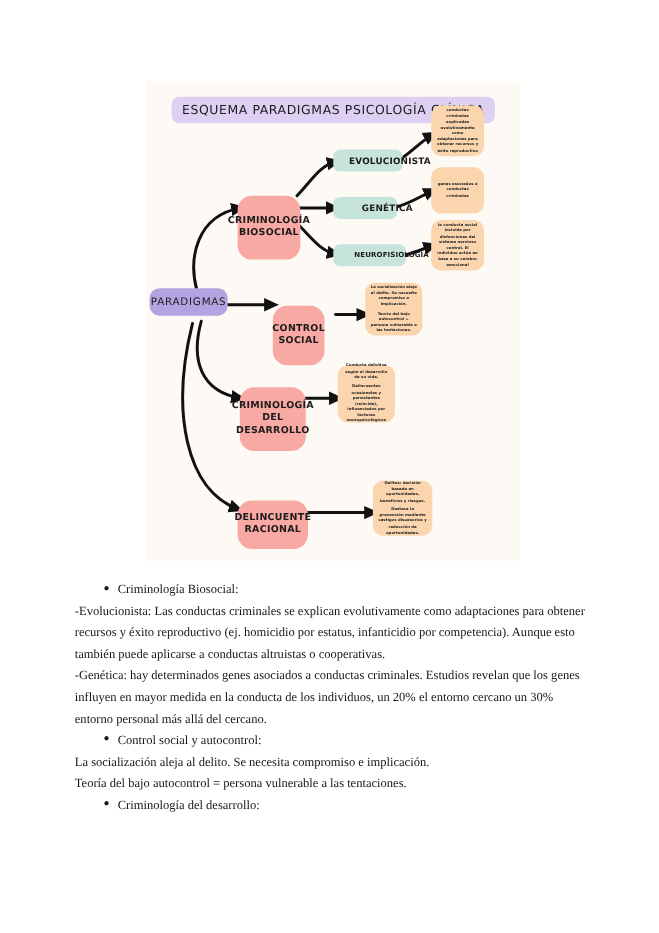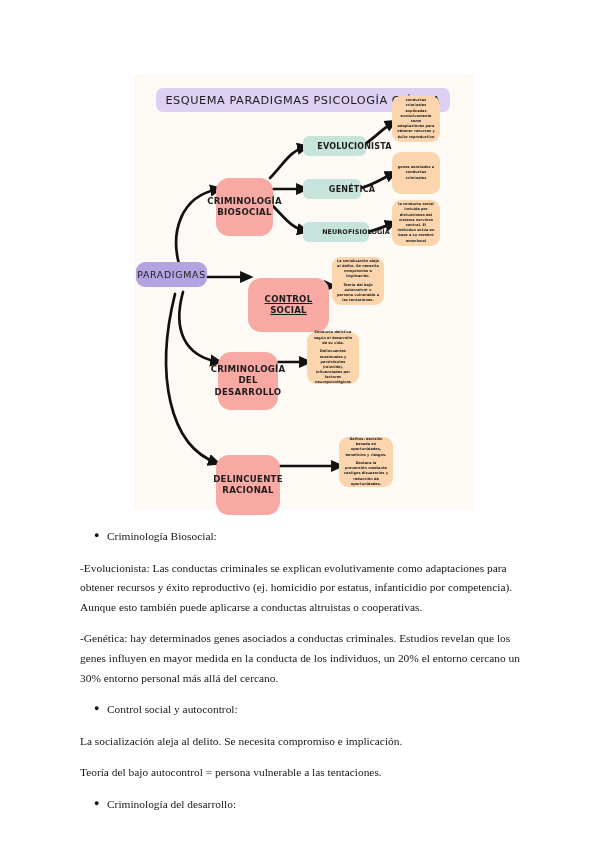--- a/index.html
+++ b/index.html
@@ -108,21 +108,21 @@
   .body-text {
     position: absolute;
     left: 68px;
     top: 527px;
     width: 466px;
     font-family: "Liberation Serif", serif;
     font-size: 11.4px;
     line-height: 1.72;
     color: #161616;
   }
-  .body-text p { margin: 12px; }
+  .body-text p { margin: 0; }
   .bullet-line {
     display: flex;
     align-items: baseline;
     padding-left: 26px;
   }
   .bullet-dot {
     width: 13px;
     flex: 0 0 13px;
     font-size: 9px;
     line-height: 1;
@@ -195,21 +195,21 @@
     </div>
 
     <div class="node node-detail" style="left:259px; top:78px; width:48px; height:42px;">
       <p>genes asociados a conductas criminales</p>
     </div>
 
     <div class="node node-detail" style="left:259px; top:126px; width:48px; height:46px;">
       <p>la conducta social incluida por disfunciones del sistema nervioso central. El individuo actúa en base a su cerebro emocional</p>
     </div>
 
-    <div class="node node-main" style="left:115px; top:185px; width:81px; height:54px;text-decoration:underline;">
+    <div class="node node-main" style="left:115px; top:185px; width:47px; height:54px;">
       <span>
         <span>CONTROL</span><br>
         <span>SOCIAL</span>
       </span>
     </div>
 
     <div class="node node-detail" style="left:199px; top:183px; width:52px; height:48px;">
       <p>La socialización aleja al delito. Se necesita compromiso e implicación.</p>
       <p>Teoría del bajo autocontrol = persona vulnerable a las tentaciones.</p>
     </div>
@@ -220,21 +220,21 @@
         <span>DEL</span><br>
         <span>DESARROLLO</span>
       </span>
     </div>
 
     <div class="node node-detail" style="left:174px; top:258px; width:52px; height:52px;">
       <p>Conducta delictiva según el desarrollo de su vida.</p>
       <p>Delincuentes ocasionales y persistentes (reincide), influenciados por factores neuropsicológicos</p>
     </div>
 
-    <div class="node node-main" style="left:83px; top:362px; width:64px; height:60px;">
+    <div class="node node-main" style="left:83px; top:362px; width:64px; height:44px;">
       <span>
         <span>DELINCUENTE</span><br>
         <span>RACIONAL</span>
       </span>
     </div>
 
     <div class="node node-detail" style="left:206px; top:363px; width:54px; height:50px;">
       <p>Delitos: decisión basada en oportunidades, beneficios y riesgos.</p>
       <p>Destaca la prevención mediante castigos disuasorios y reducción de oportunidades.</p>
     </div>

